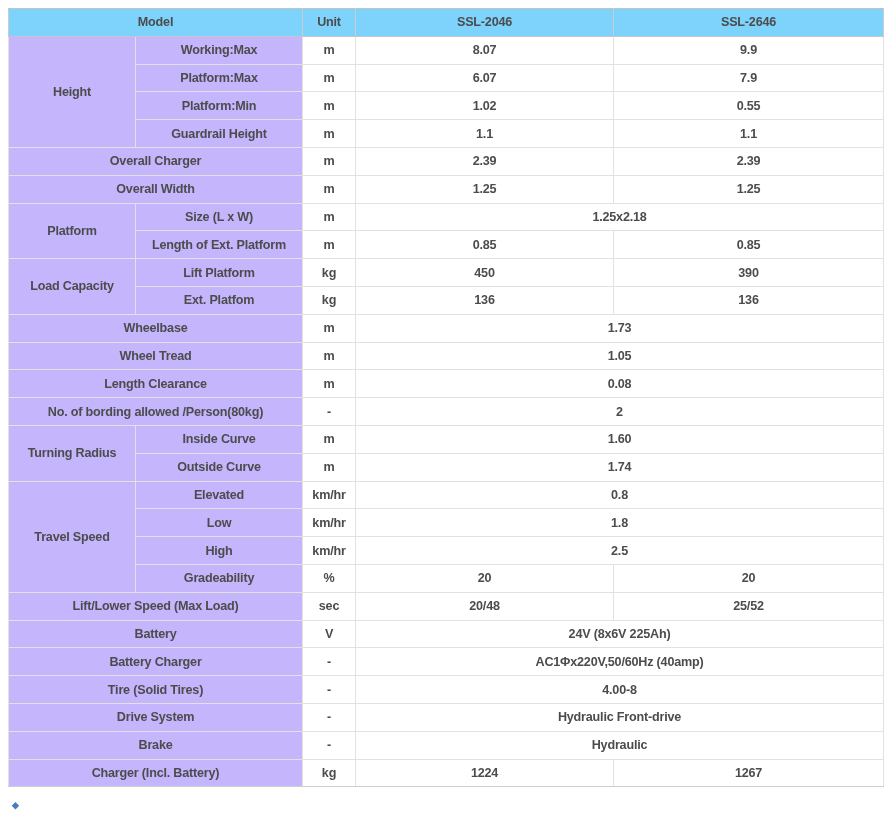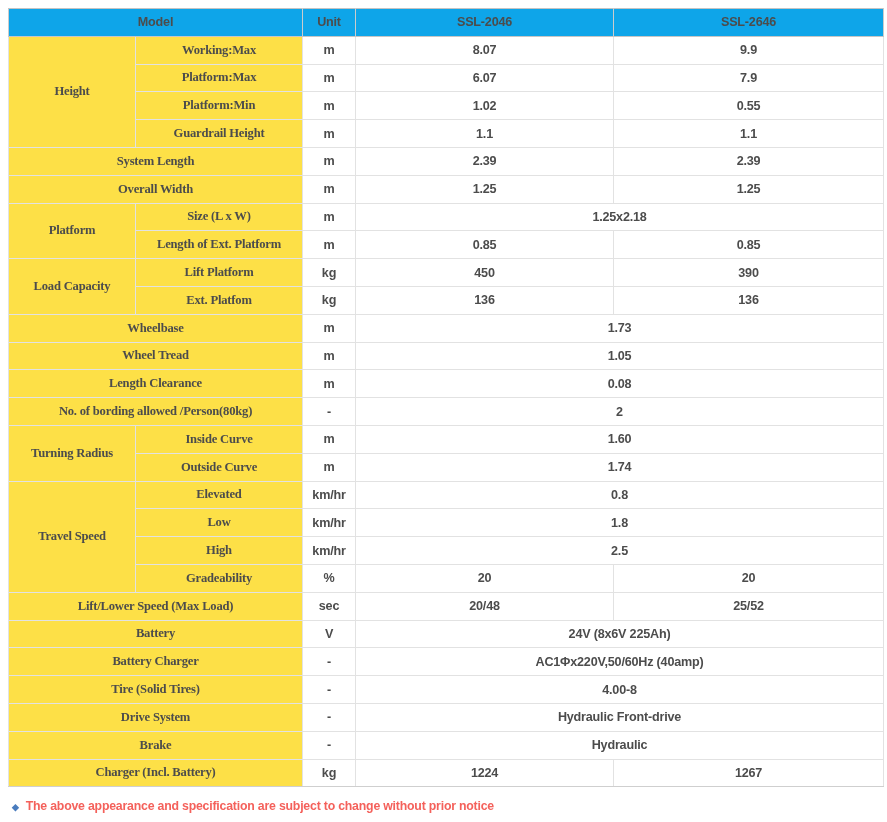--- a/index.html
+++ b/index.html
@@ -27,26 +27,26 @@
     font-weight: bold;
     letter-spacing: -0.2px;
     color: #4c4c4c;
     text-align: center;
     vertical-align: middle;
     border: 1px solid #e2e2e2;
     overflow: hidden;
     white-space: nowrap;
   }
   table.spec th {
-    background: #0ea5e9;
+    background: #7dd3fc;
     border-color: #cccccc;
     border-top-color: #c3c3c3;
     border-bottom-color: #c6c6c6;
   }
-  table.spec td.lab { background: #fde047; font-family: Liberation Serif, serif; }
+  table.spec td.lab { background: #c4b5fd; }
   table.spec td.val { background: #ffffff; }
   table.spec tr.gs > td { border-top-color: #c8c8c8; }
   table.spec tr.last > td { border-bottom-color: #cfcfcf; }
   .footnote {
     margin: 12px 0 0 4px;
     display: flex;
     align-items: center;
     font-size: 12.3px;
     font-weight: bold;
     letter-spacing: -0.2px;
@@ -99,21 +99,21 @@
       <td class="val">0.55</td>
     </tr>
     <tr>
       <td class="lab">Guardrail Height</td>
       <td class="val">m</td>
       <td class="val">1.1</td>
       <td class="val">1.1</td>
     </tr>
 
     <tr class="gs">
-      <td class="lab" colspan="2">System Length</td>
+      <td class="lab" colspan="2">Overall Charger</td>
       <td class="val">m</td>
       <td class="val">2.39</td>
       <td class="val">2.39</td>
     </tr>
     <tr class="gs">
       <td class="lab" colspan="2">Overall Width</td>
       <td class="val">m</td>
       <td class="val">1.25</td>
       <td class="val">1.25</td>
     </tr>
@@ -236,15 +236,14 @@
       <td class="lab" colspan="2">Charger (Incl. Battery)</td>
       <td class="val">kg</td>
       <td class="val">1224</td>
       <td class="val">1267</td>
     </tr>
   </tbody>
     </table>
 
   <div class="footnote">
     <span class="bullet">◆</span>
-    <span class="note-text">The above appearance and specification are subject to change without prior notice</span>
   </div>
 </div>
 
 </body></html>

